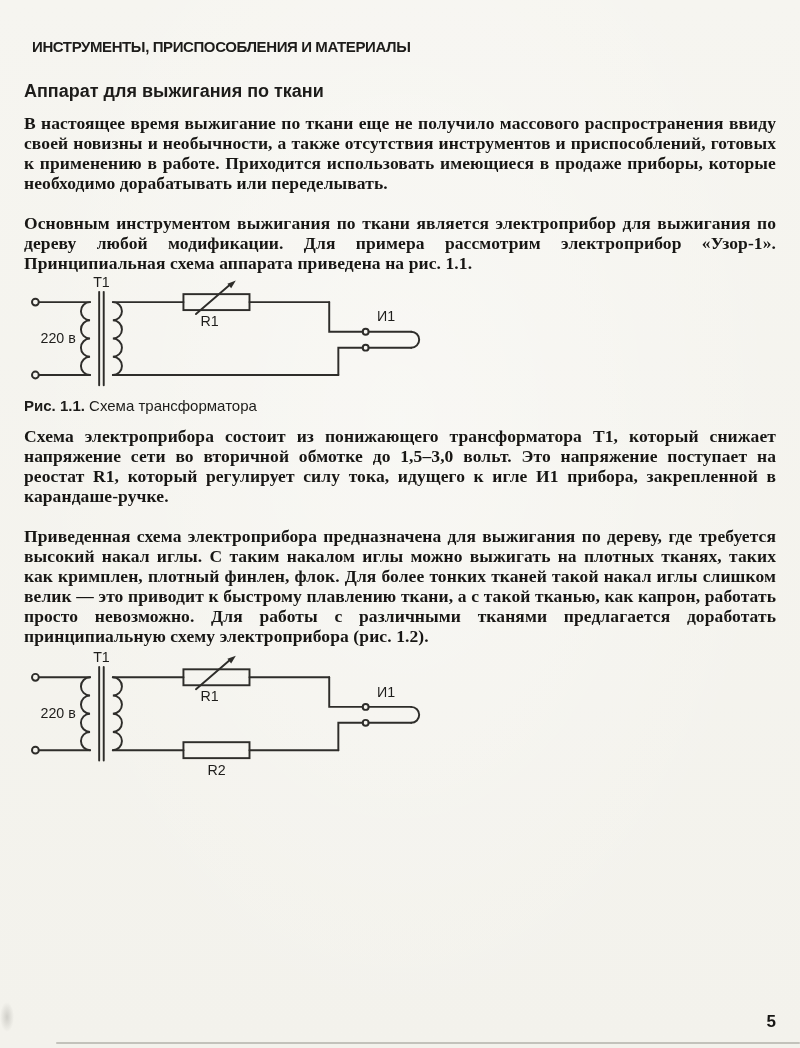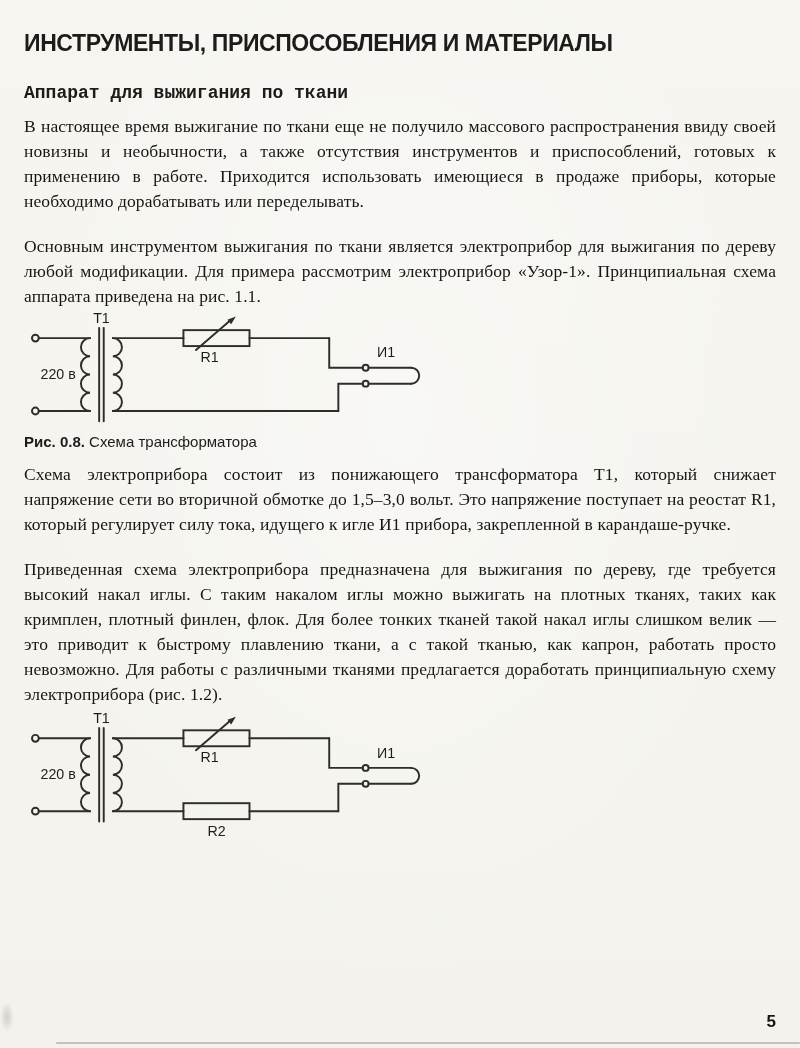--- a/index.html
+++ b/index.html
@@ -13,46 +13,46 @@
     position:relative;
     width:800px;height:1048px;
     box-sizing:border-box;
     padding:30px 24px 0 24px;
     background:
       radial-gradient(ellipse at 50% 40%, rgba(255,255,255,.35), rgba(0,0,0,0) 70%),
       linear-gradient(#f6f5f0,#f3f2ec);
     overflow:hidden;
   }
   h1.title{
-    margin:0;
+    margin:8px;
     font-family:"Liberation Sans",sans-serif;
     font-weight:700;
-    font-size:23px;
+    font-size:15px;
     letter-spacing:-0.4px;
     color:#1d1c1a;
   }
   h2.section{
     margin:60px 0 0 0;
     font-family:"Liberation Sans",sans-serif;
     font-weight:700;
     font-size:21px;
     color:#1d1c1a;
   }
   h3.subsection{
     margin:26px 0 0 0;
-    font-family:Liberation Mono, monospace;
+    font-family:Liberation Sans, sans-serif;
     font-weight:700;
     font-size:18px;
     color:#1d1c1a;
   }
   p.body-par{
     margin:20px 0 0 0;
     font-size:17.5px;
-    font-weight:400;
-    line-height:25px;
+    font-weight:700;
+    line-height:20px;
     letter-spacing:0.1px;
     text-align:justify;
     color:#171614;
   }
   p.body-par.first{margin-top:11px;}
   p.body-par.after-fig{margin-top:12px;}
   p.body-par.last{margin-top:14px;}
   figure.circuit{
     margin:4px 0 0 0;
   }
@@ -130,21 +130,21 @@
       </g>
       <path d="M186 3 L178.6 5.8 L181.9 9.8 Z" fill="#2e2d2a" stroke="none"></path>
       <g fill="#1e1d1b" stroke="none" font-family="Liberation Sans, sans-serif" font-size="12.5">
         <text x="68" y="9" text-anchor="middle">Т1</text>
         <text x="30" y="58" text-anchor="middle">220 в</text>
         <text x="163" y="43" text-anchor="middle">R1</text>
         <text x="318" y="39" text-anchor="middle">И1</text>
       </g>
     </svg>
     <figcaption>
-      <span class="cap-bold">Рис. 0.8.</span>
+      <span class="cap-bold">Рис. 1.1.</span>
       <span>Схема трансформатора</span>
     </figcaption>
   </figure>
 
   <p class="body-par after-fig">Схема электроприбора состоит из понижающего трансформатора Т1, который снижает напряжение сети во вторичной обмотке до 1,5–3,0 вольт. Это напряжение поступает на реостат R1, который регулирует силу тока, идущего к игле И1 прибора, закрепленной в карандаше-ручке.</p>
 
   <p class="body-par">Приведенная схема электроприбора предназначена для выжигания по дереву, где требуется высокий накал иглы. С таким накалом иглы можно выжигать на плотных тканях, таких как кримплен, плотный финлен, флок. Для более тонких тканей такой накал иглы слишком велик — это приводит к быстрому плавлению ткани, а с такой тканью, как капрон, работать просто невозможно. Для работы с различными тканями предлагается доработать принципиальную схему электроприбора (рис. 1.2).</p>
 
   <figure class="circuit second">
     <svg width="410" height="128" viewBox="0 0 360 112">

